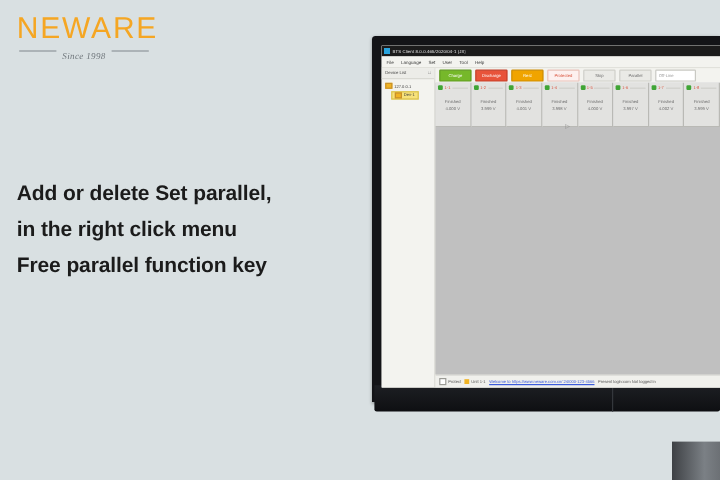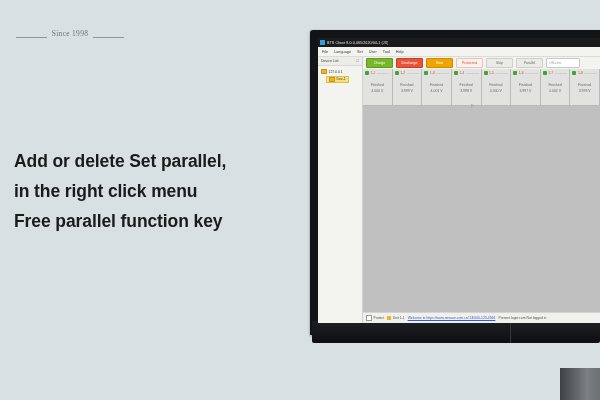--- a/index.html
+++ b/index.html
@@ -13,22 +13,22 @@
   
   #promo{position:absolute;left:0;top:0;width:320px;height:400px;}
 
   #logo-block{position:absolute;left:14px;top:12px;width:110px;}
   #logo-word{
     font-family:"Liberation Sans",sans-serif;
     font-size:25px;letter-spacing:1.5px;font-weight:400;
     color:#f5a623;line-height:1;
   }
   #logo-sub{
-    display:flex;align-items:flex-end;gap:5px;
-    margin-top:17px;padding-left:2px;
+    display:flex;align-items:flex-start;gap:5px;
+    margin-top:5px;padding-left:2px;font-style:italic;
   }
   #logo-sub .rule{flex:1;height:1px;background:#8f969a;}
   #logo-sub .since{
     font-size:7.5px;color:#6e757a;letter-spacing:.3px;
     font-family:"Liberation Serif",serif;white-space:nowrap;
   }
 
   #headline{
     position:absolute;left:14px;top:146px;width:280px;
     font-size:17.5px;font-weight:bold;color:#1b1b1b;
@@ -130,20 +130,21 @@
   .sb-t{font-size:3.4px;color:#555;white-space:nowrap;}
   .sb-link{font-size:3.4px;color:#3b5bdb;text-decoration:underline;white-space:nowrap;}
   .sb-tail{font-size:3.4px;color:#555;white-space:nowrap;}
 </style>
 </head>
 <body>
 
 <div id="promo">
 
   <div id="logo-block">
+    <div id="logo-word">NEWARE</div>
     <div id="logo-sub">
       <span class="rule"></span>
       <span class="since">Since 1998</span>
       <span class="rule"></span>
     </div>
   </div>
 
   <div id="headline">
     <div>Add or delete Set parallel,</div>
     <div>in the right click menu</div>

